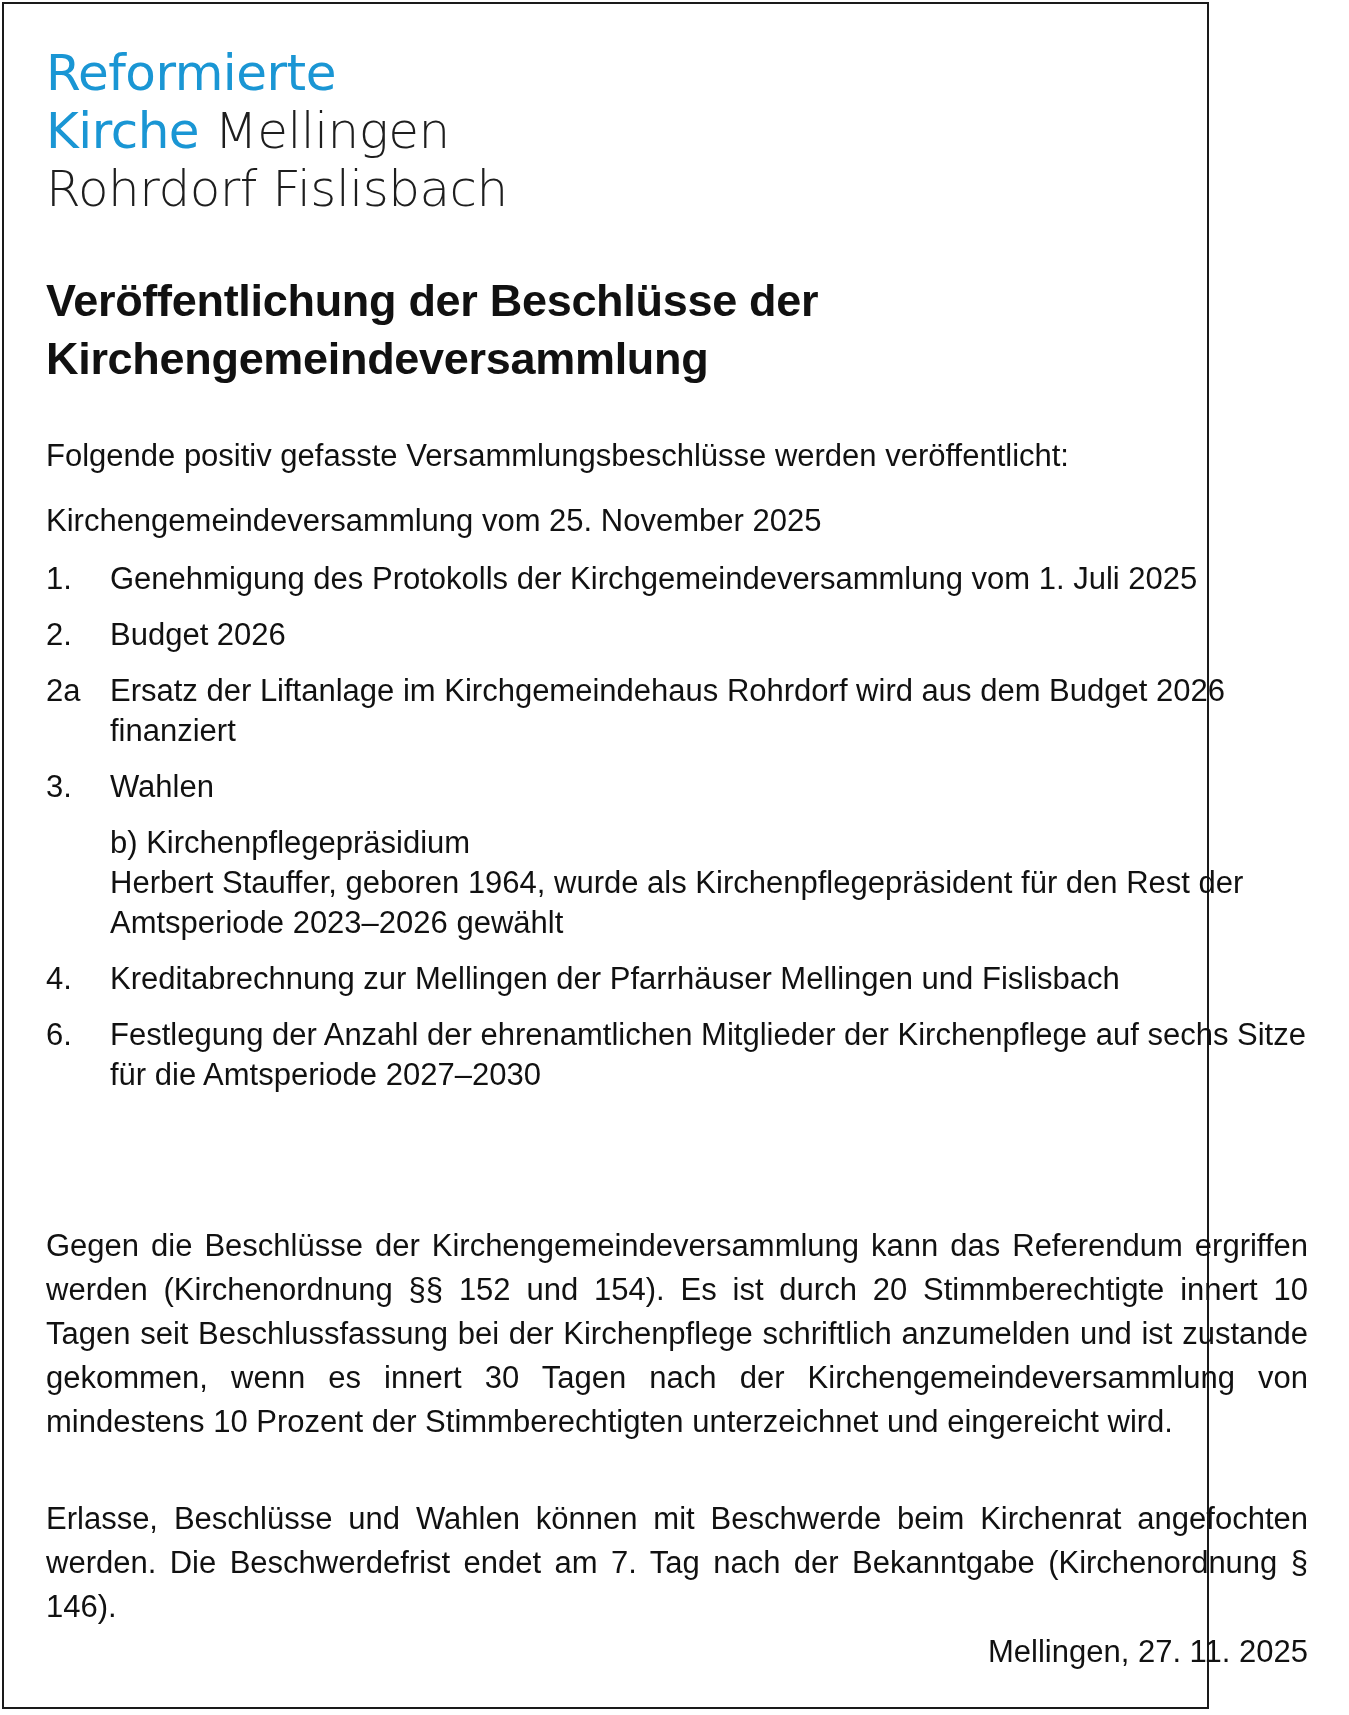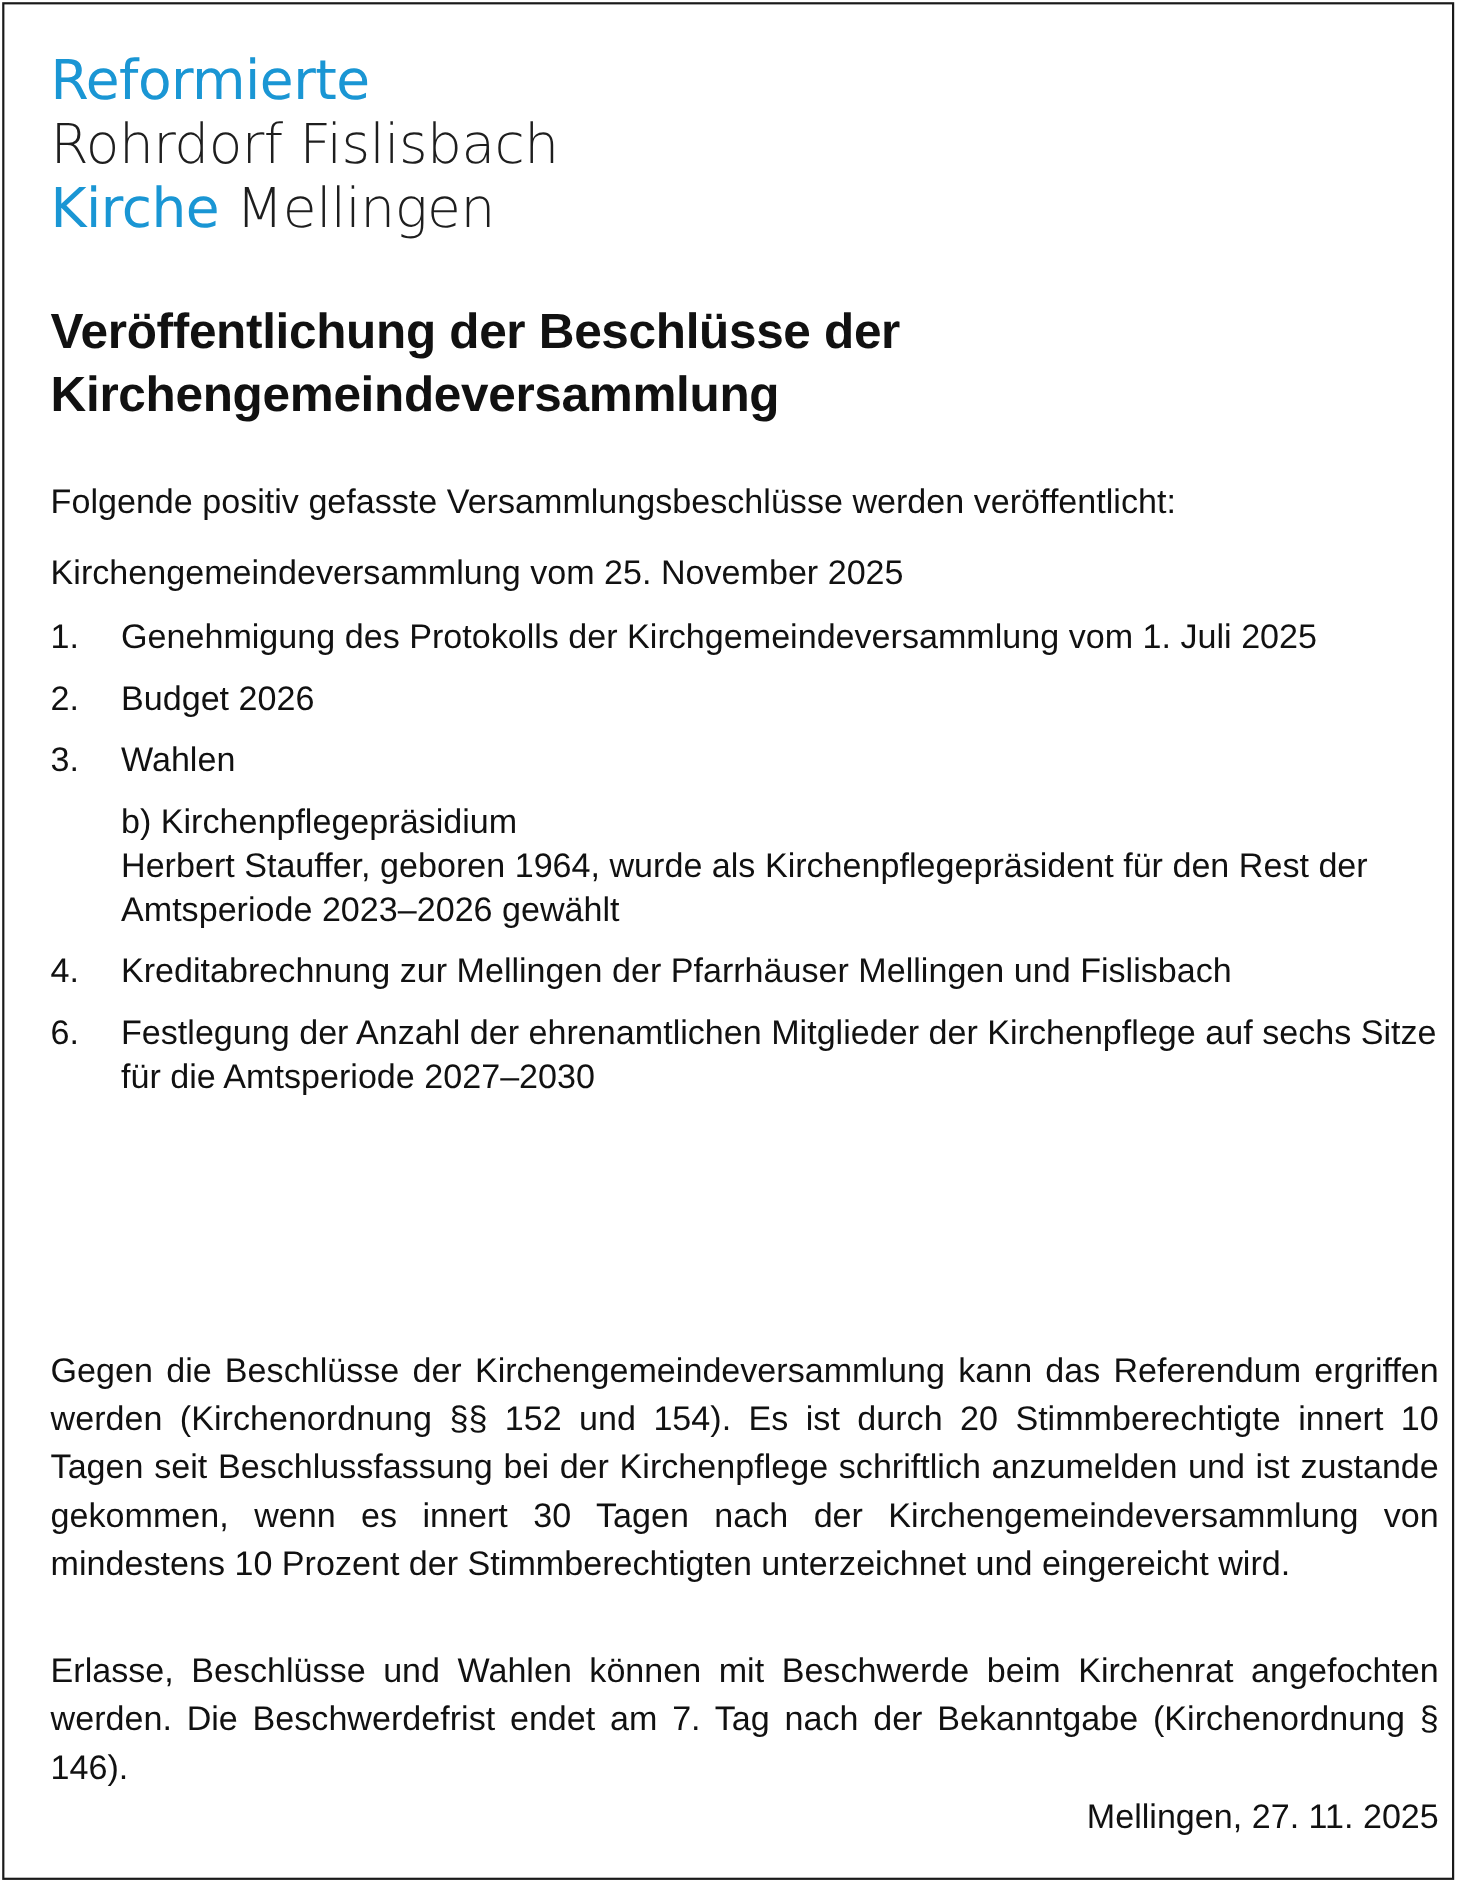--- a/index.html
+++ b/index.html
@@ -1,19 +1,19 @@
 <!DOCTYPE html>
 <html><head>
 <meta charset="utf-8">
 <style>
   html, body { margin: 0; padding: 0; background: #ffffff; }
   body { width: 1349px; height: 1715px; overflow: hidden; }
   .frame {
     position: absolute; left: 2px; top: 2px;
-    width: 1320px; height: 1707px;
+    width: 1207px; height: 1707px;
     border: 2px solid #1a1a1a; box-sizing: border-box;
     background: #ffffff;
   }
   .content {
     position: absolute; left: 42px; top: 0; width: 1262px;
     font-family: "Liberation Sans", sans-serif; color: #111111;
   }
   .logo { position: absolute; top: 40px; left: 0; font-family: "DejaVu Sans", sans-serif; line-height: 58px; font-size: 50px; letter-spacing: -0.5px; }
   .logo .blue { color: #1a96d4; }
   .logo .dark { color: #1e1e1e; font-weight: 300; }
@@ -32,41 +32,45 @@
   .sign { position: absolute; top: 1628px; right: 0; font-size: 31px; line-height: 40px; text-align: center; }
 </style>
 </head>
 <body>
 
 <div class="frame">
   <div class="content">
 
     <div class="logo">
       <div class="line"><span class="blue">Reformierte</span></div>
+      <div class="line"><span class="blue">Kirche</span> <span class="dark">Mellingen</span></div>
       <div class="line"><span class="dark">Rohrdorf Fislisbach</span></div>
-      <div class="line"><span class="blue">Kirche</span> <span class="dark">Mellingen</span></div>
     </div>
 
     <div class="title">
       <div>Veröffentlichung der Beschlüsse der</div>
       <div>Kirchengemeindeversammlung</div>
     </div>
 
     <div class="intro">Folgende positiv gefasste Versammlungsbeschlüsse werden veröffentlicht:</div>
 
     <div class="meeting">Kirchengemeindeversammlung vom 25. November 2025</div>
 
     <div class="items">
       <div class="item">
         <span class="num">1.</span>
         <span class="txt">Genehmigung des Protokolls der Kirchgemeindeversammlung vom 1. Juli 2025</span>
       </div>
       <div class="item">
         <span class="num">2.</span>
         <span class="txt">Budget 2026</span>
+      </div>
+      <div class="item">
+        <span class="num">2a</span>
+        <span class="txt">Ersatz der Liftanlage im Kirchgemeindehaus Rohrdorf wird aus dem Budget 2026 finanziert</span>
       </div>
       <div class="item">
         <span class="num">3.</span>
         <span class="txt">Wahlen</span>
       </div>
       <div class="sub">
         <div>b) Kirchenpflegepräsidium</div>
         <div>Herbert Stauffer, geboren 1964, wurde als Kirchenpflegepräsident für den Rest der Amtsperiode 2023–2026 gewählt</div>
       </div>
       <div class="item">

